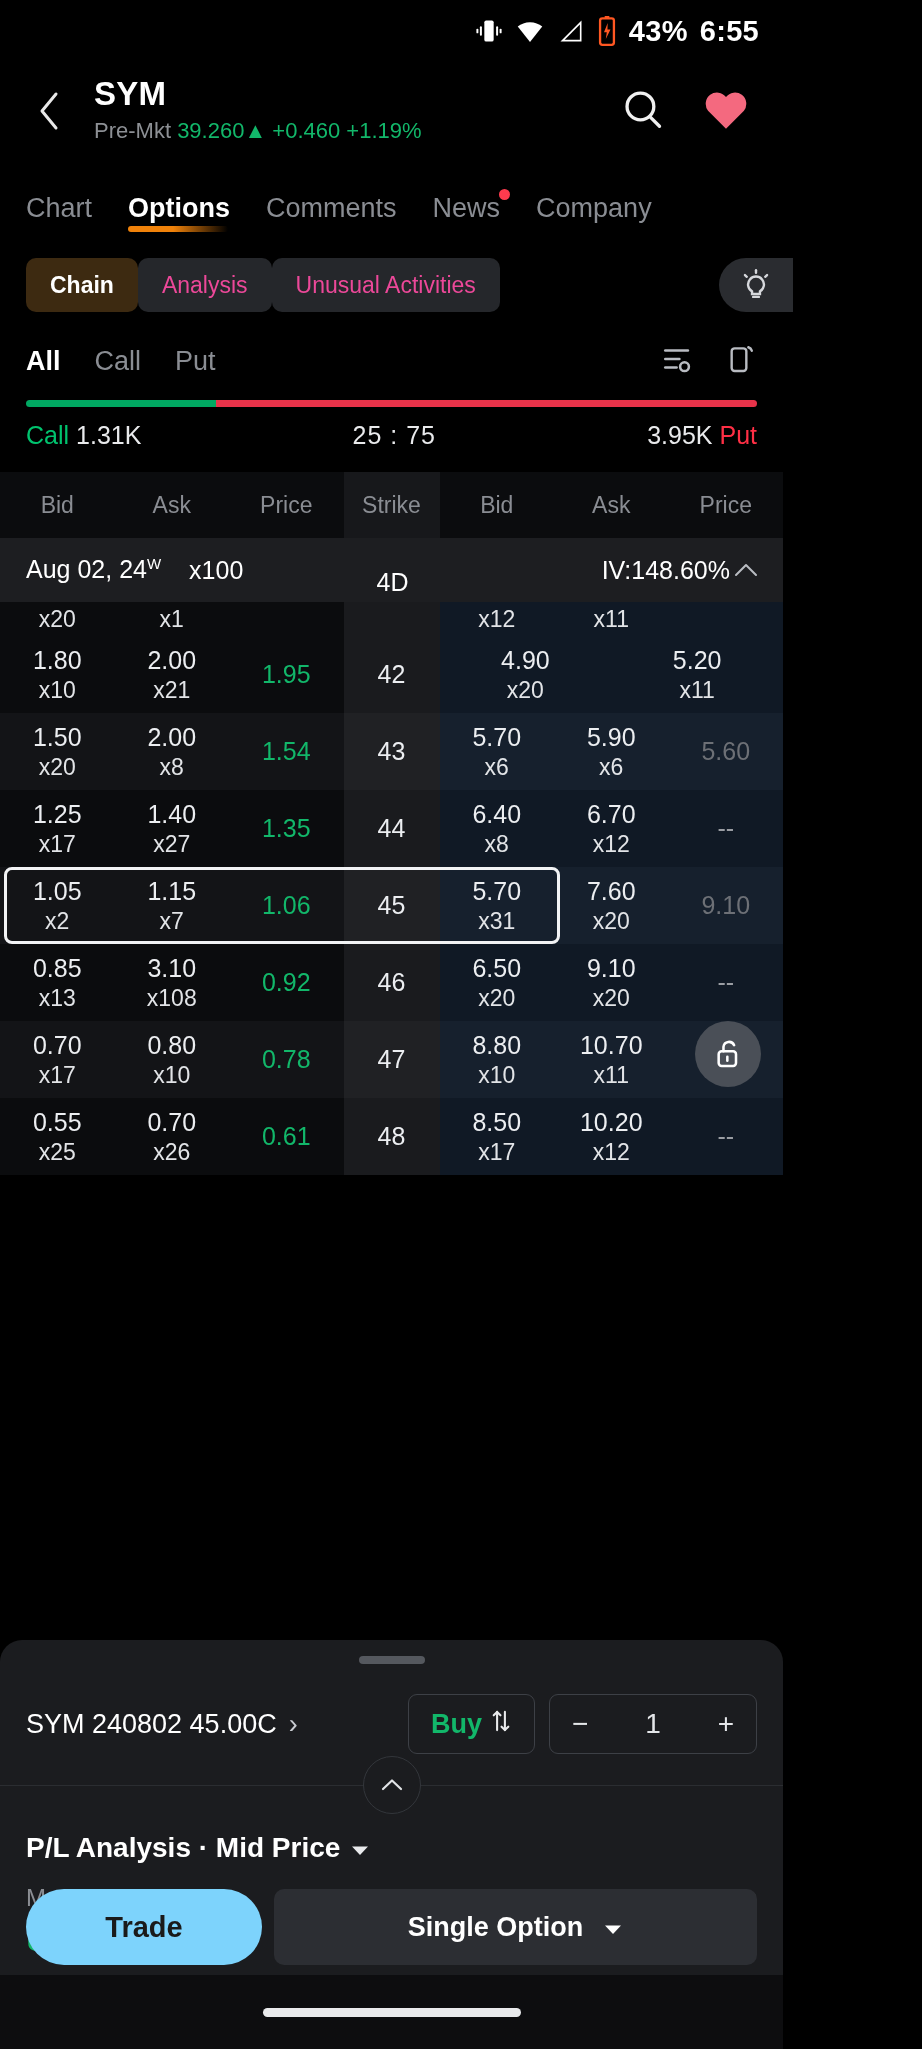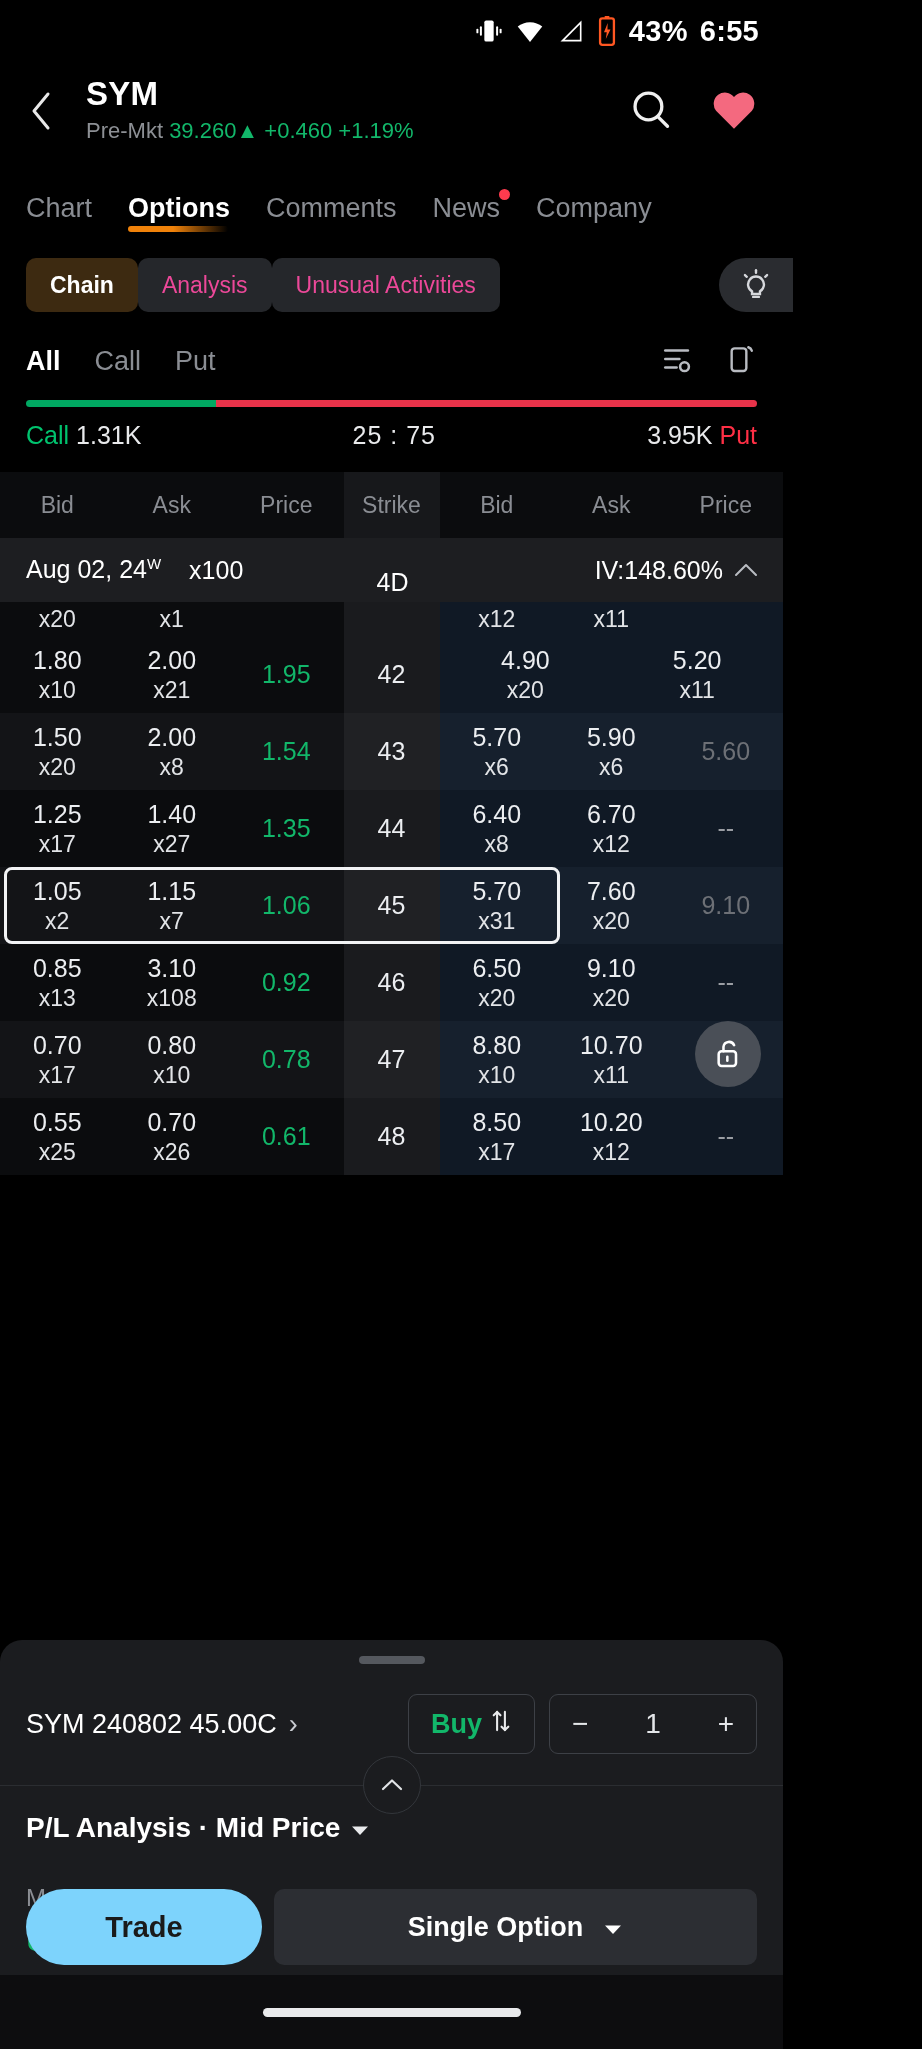--- a/index.html
+++ b/index.html
@@ -15,21 +15,21 @@
   
   .statusbar {
     height: 62px; display: flex; align-items: center; justify-content: flex-end;
     padding-right: 24px; gap: 12px;
   }
   .sb-icon { display: inline-flex; align-items: center; }
   .sb-text { font-size: 29px; font-weight: 700; letter-spacing: .3px; }
 
   
   .header {
-    height: 98px; display: flex; align-items: center; padding: 0 18px;
+    height: 98px; display: flex; align-items: center; padding: 0 26px;
   }
   .back-chev {
     width: 46px; height: 46px; display: flex; align-items: center; justify-content: center;
     flex: 0 0 auto; color: #e8e8e8;
   }
   .sym-block { margin-left: 22px; flex: 1 1 auto; }
   .sym-name { font-size: 33px; font-weight: 700; line-height: 1.12; letter-spacing: .2px; }
   .sym-quote { font-size: 22px; line-height: 1.4; margin-top: 3px; white-space: nowrap; }
   .sym-quote .pm { color: #8d9095; }
   .sym-quote .grn { color: #12b76a; }
@@ -102,21 +102,21 @@
                 display: flex; align-items: center; justify-content: center; }
   .expiry-row {
     display: flex; align-items: center; height: 64px; background: #1d1e21;
     font-size: 25px;
   }
   .exp-left { flex: 1 1 0; display: flex; align-items: baseline; padding-left: 26px; gap: 28px; }
   .exp-date sup { font-size: 15px; }
   .exp-mid { flex: 0 0 96px; text-align: center; font-size: 25px; margin-top: 24px; }
   .exp-right {
     flex: 1 1 0; display: flex; align-items: center; justify-content: flex-end;
-    padding-right: 24px; gap: 10px; font-size: 25px;
+    padding-right: 24px; gap: 3px; font-size: 25px;
   }
 
   .tbody { position: relative; }
   .trow { display: flex; height: 77px; position: relative; }
   .trow.partial { height: 34px; overflow: hidden; }
   .side-call { flex: 1 1 0; display: flex; background: #0b0c0e; }
   .side-put  { flex: 1 1 0; display: flex; background: #101925; }
   .trow.alt .side-call { background: #131417; }
   .trow.alt .side-put  { background: #16202d; }
   .strike-cell {
@@ -174,21 +174,21 @@
   }
   .collapse-btn {
     position: absolute; left: 50%; transform: translateX(-50%); top: 116px;
     width: 58px; height: 58px; border-radius: 50%; background: #1b1c1f;
     border: 1px solid #33363b; display: flex; align-items: center; justify-content: center;
   }
   .sheet-divider {
     position: absolute; left: 0; right: 0; top: 145px; height: 1px; background: #2b2d31;
   }
   .pl-title {
-    position: absolute; top: 172px; left: 26px; font-size: 28px; font-weight: 700;
+    position: absolute; top: 192px; left: 26px; font-size: 28px; font-weight: 700;
     display: flex; align-items: center; gap: 10px;
   }
   .pl-grid {
     position: absolute; top: 244px; left: 26px; right: 26px; display: flex;
   }
   .plcol { flex: 1 1 0; }
   .plcol.c1 { text-align: left; }
   .plcol.c2 { text-align: center; }
   .plcol.c3 { text-align: right; }
   .pl-label { font-size: 24px; color: #8a8d93; }

